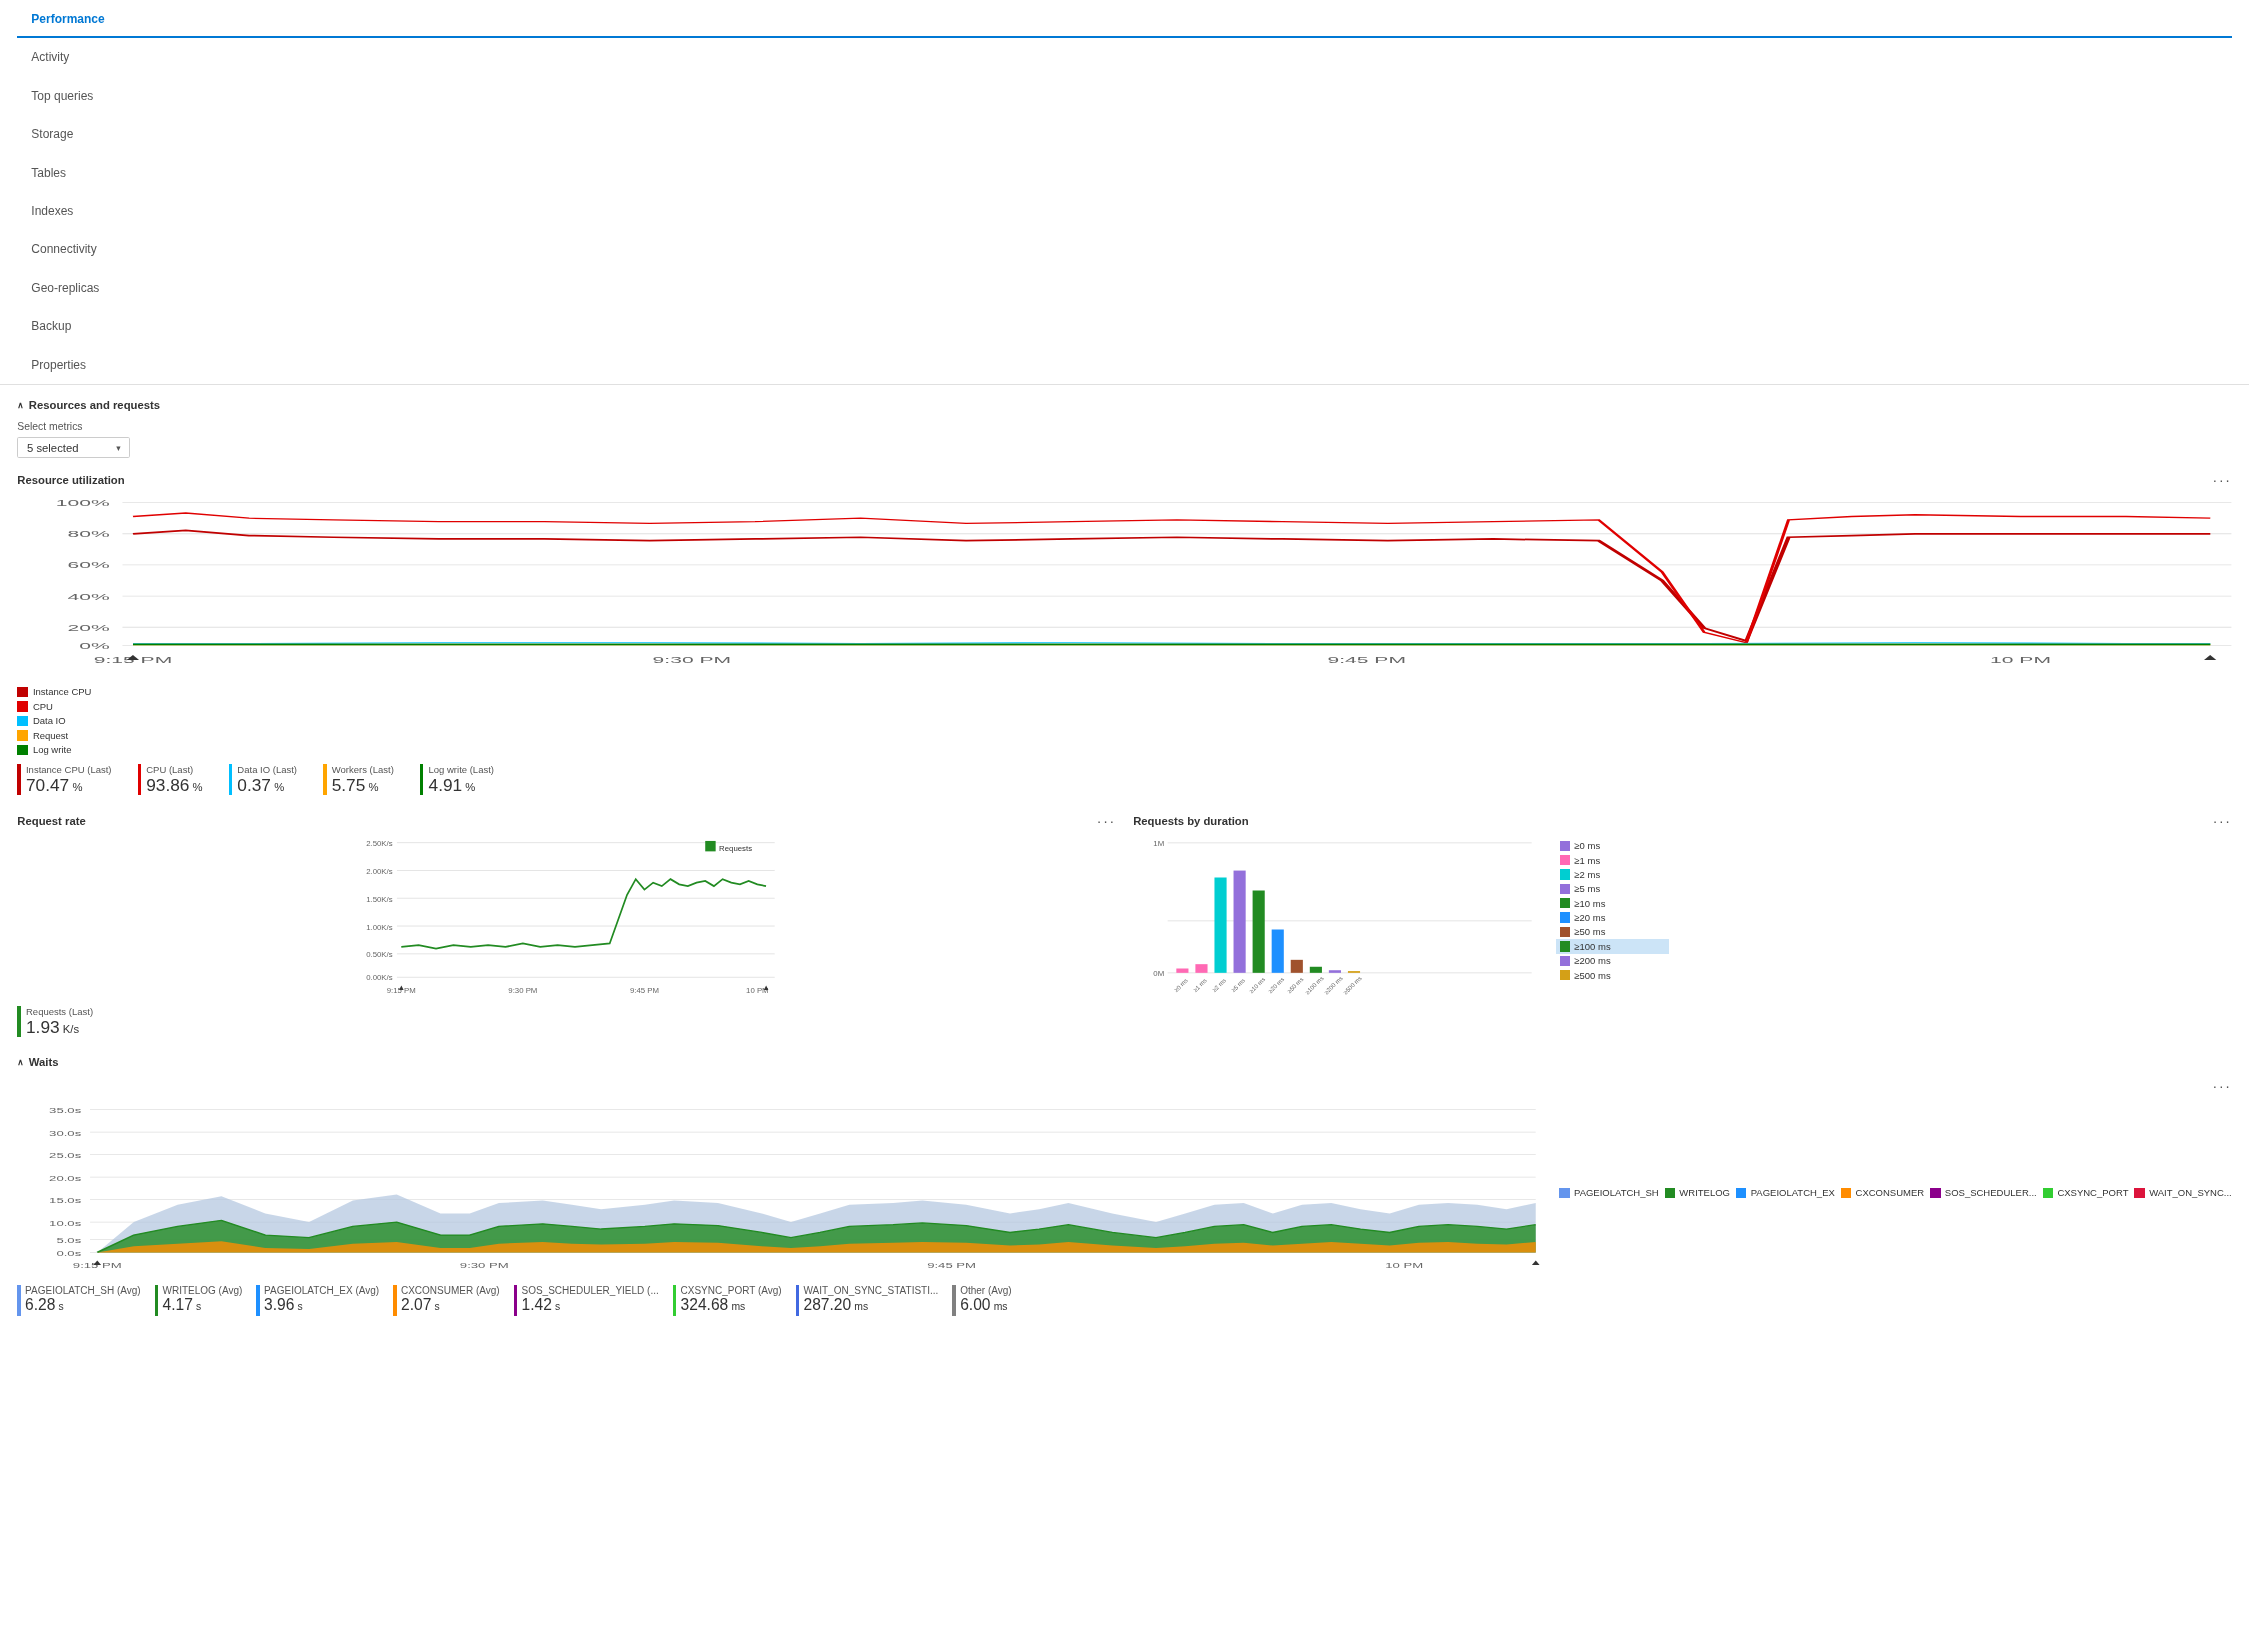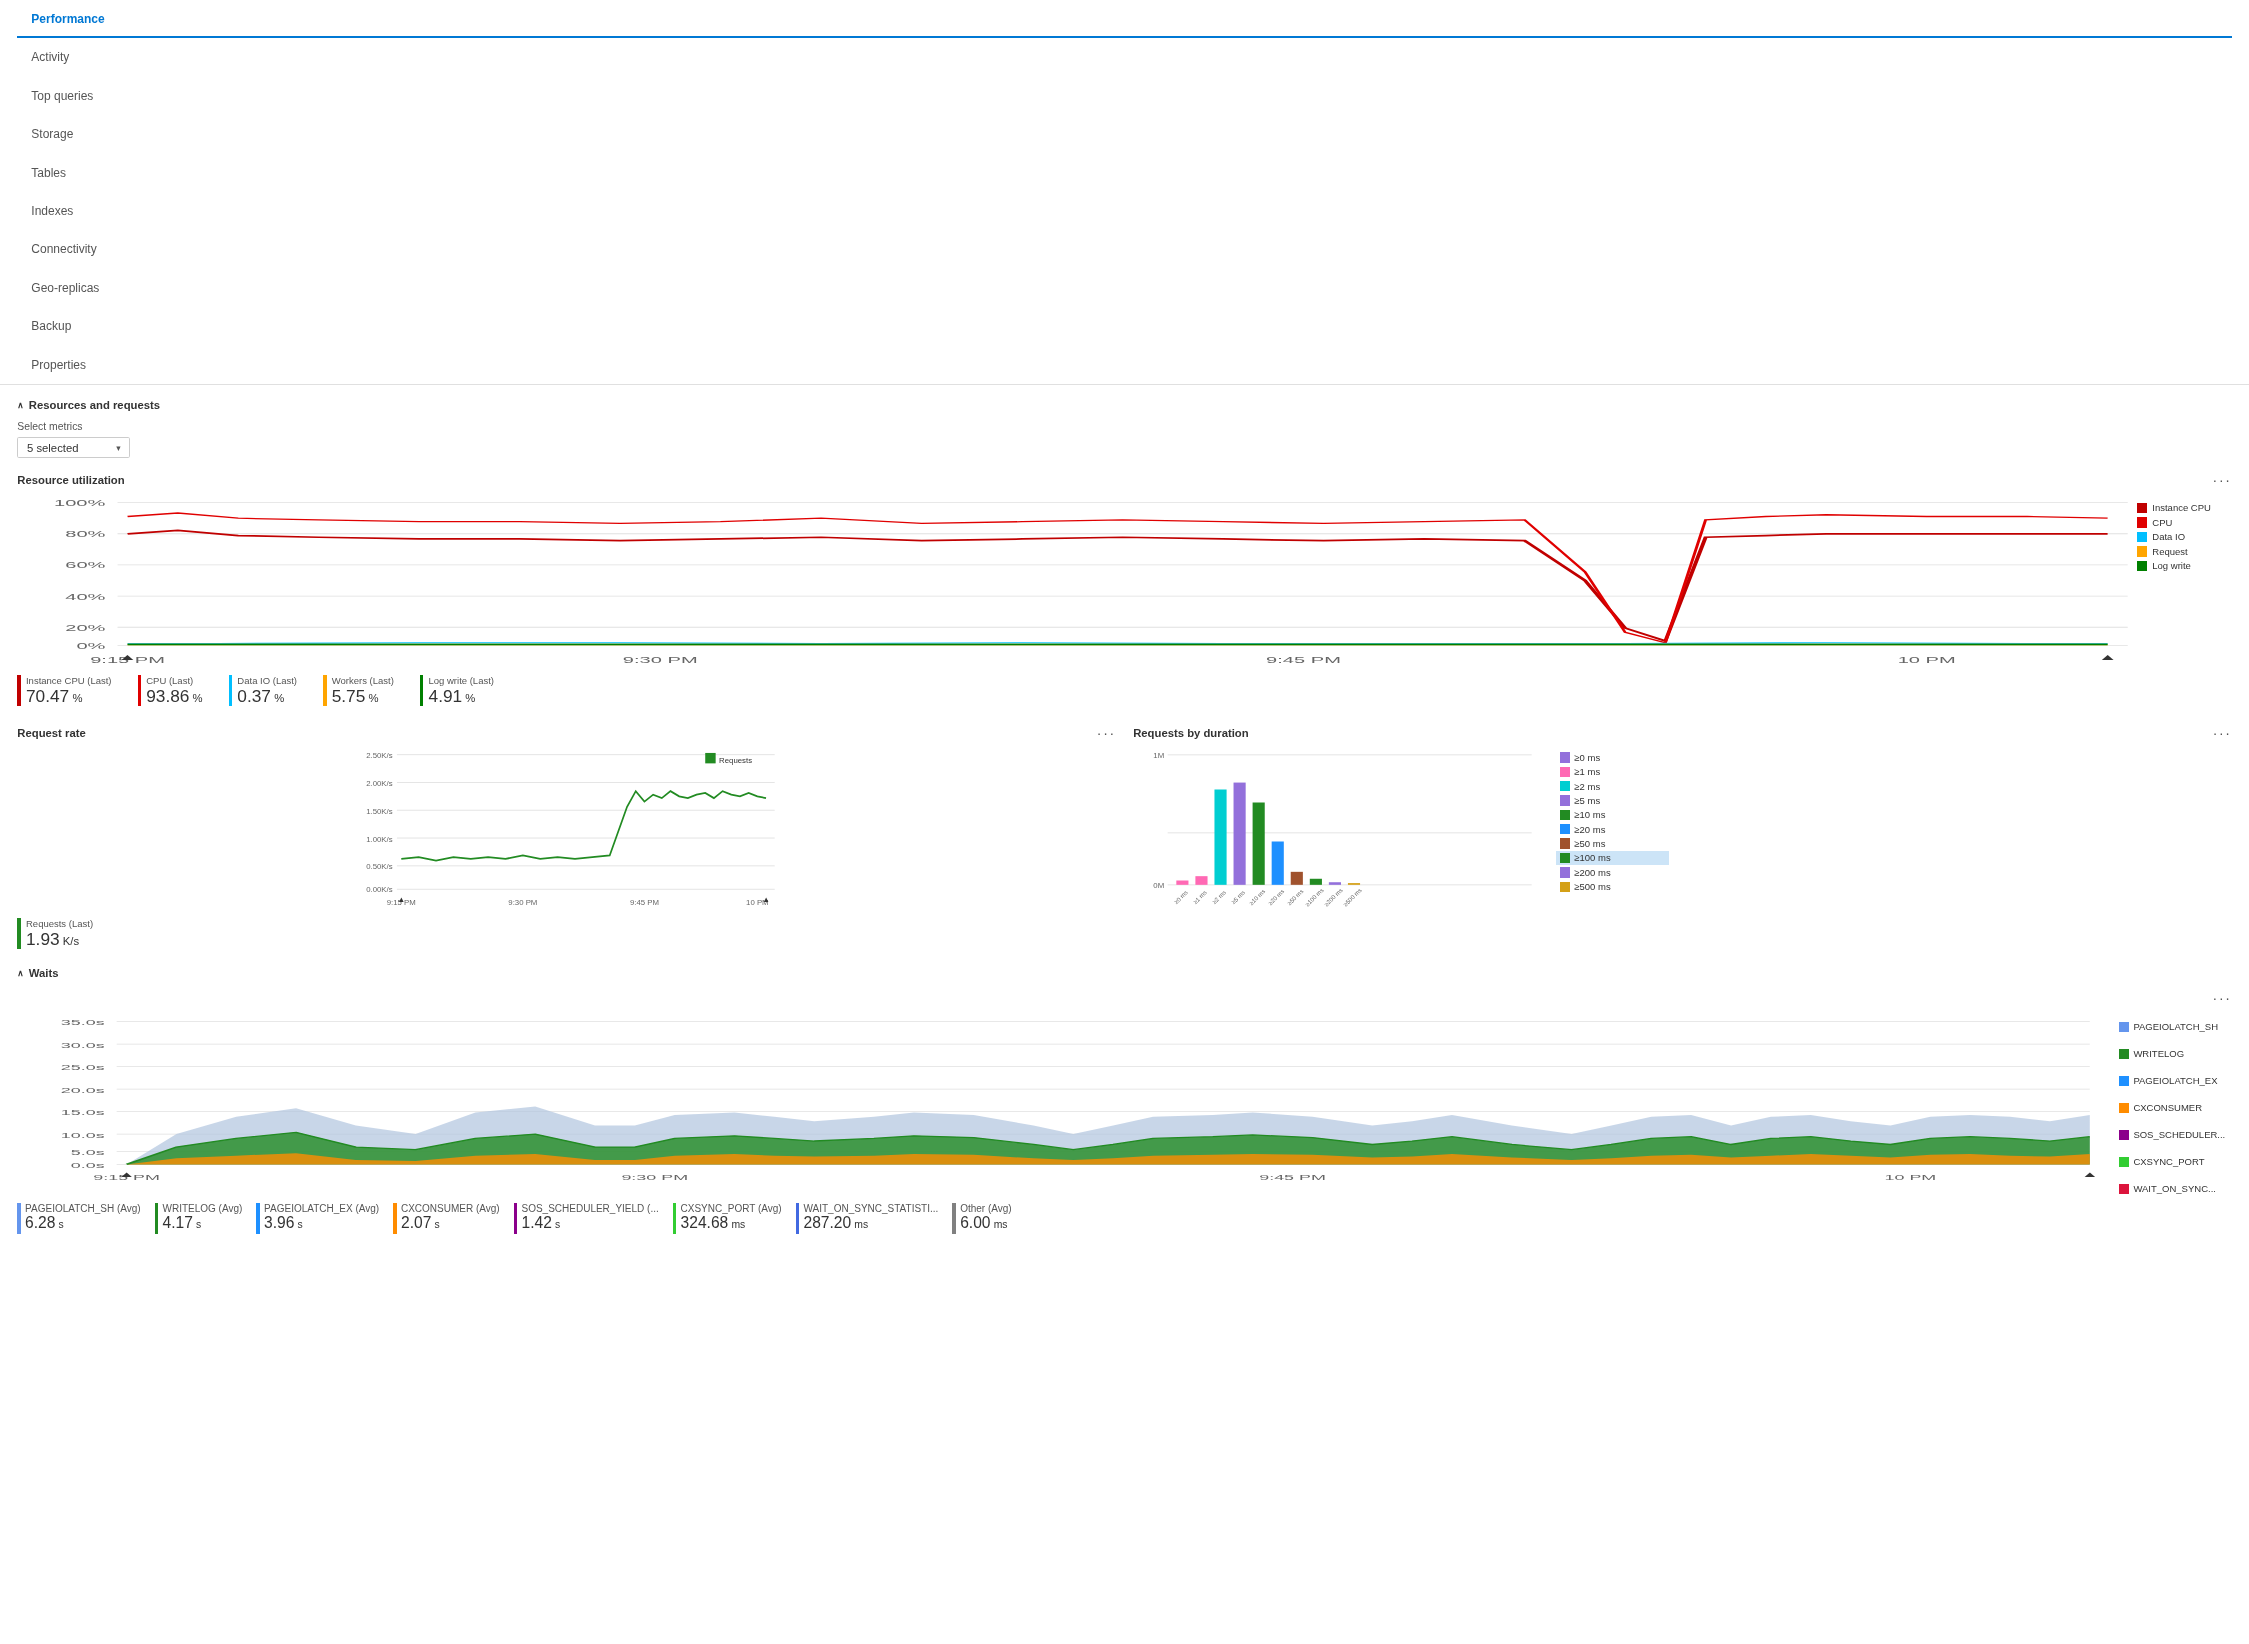--- a/index.html
+++ b/index.html
@@ -16,21 +16,21 @@
     
     .select-metrics-label { font-size: 10.4px; color: #555; margin-bottom: 5.2px; }
     .select-dropdown { display: flex; align-items: center; gap: 5.2px; border: 0.9px solid #ccc; border-radius: 1.7px; padding: 3.5px 8.7px; width: 113px; cursor: pointer; font-size: 11.3px; background: #fff; }
     .select-dropdown .arrow { font-size: 8.7px; color: #555; margin-left: auto; }
     
     .chart-section { margin-bottom: 17.3px; }
     .chart-title-row { display: flex; justify-content: space-between; align-items: center; margin-bottom: 5.2px; }
     .chart-title { font-size: 11.3px; font-weight: 600; color: #333; }
     .ellipsis-btn { cursor: pointer; color: #555; font-size: 14px; letter-spacing: 1.7px; }
     
-    .resource-chart-container { display: flex; gap: 8.7px; }
+    .resource-chart-container { display: flex; gap: 8.7px; flex-direction: column; }
     .chart-area { flex: 1; position: relative; height: 156px; border: none; }
     .chart-legend { display: flex; flex-direction: column; gap: 3.5px; min-width: 95px; padding-top: 8.7px; }
     .legend-item { display: flex; align-items: flex-end; gap: 5.2px; font-size: 9.5px; }
     .legend-color { width: 10.4px; height: 10.4px; display: inline-block; }
     
     .metrics-row { display: flex; gap: 26px; margin-top: 7px; flex-wrap: wrap; }
     .metric-item { display: flex; align-items: flex-start; gap: 5.2px; }
     .metric-color-bar { width: 3.5px; height: 31px; }
     .metric-label { font-size: 9.5px; color: #555; }
     .metric-value { font-size: 17.3px; font-weight: 300; color: #333; }
@@ -39,21 +39,21 @@
     .two-col-charts { display: flex; gap: 17.3px; margin-bottom: 17.3px; }
     .chart-col { flex: 1; }
     
     .waits-section { margin-top: 8.7px; }
     .waits-tabs { display: flex; gap: 0; border-bottom: 0.9px solid #e0e0e0; margin-bottom: 14px; }
     .waits-tab { padding: 7px 14px; cursor: pointer; font-size: 11.3px; color: #555; border-bottom: 2.6px solid transparent; }
     .waits-tab.active { color: #0078d4; border-bottom: 2.6px solid #0078d4; }
     
     svg { overflow: visible; }
     
-    .waits-legend { display: flex; flex-direction: column; gap: 16px; min-width: 113px; padding-top: 8.7px; font-size: 9.5px; }
+    .waits-legend { display: flex; flex-direction: row; gap: 6px; min-width: 113px; padding-top: 8.7px; font-size: 9.5px; }
     .waits-legend-item { display: flex; align-items: center; gap: 4.3px; }
     .waits-legend-color { width: 10.4px; height: 10.4px; display: inline-block; flex-shrink: 0; }
     
     .waits-metrics-row { display: flex; gap: 17.3px; margin-top: 7px; flex-wrap: wrap; }
     .waits-metric { display: flex; align-items: flex-start; gap: 4.3px; }
     .waits-metric-bar { width: 3.5px; height: 31px; }
     .waits-metric-label { font-size: 10px; color: #555; }
     .waits-metric-value { font-size: 15.6px; font-weight: 300; color: #333; }
     .requests-legend { display: flex; flex-direction: column; gap: 0; min-width: 113px; padding-top: 4.3px; font-size: 9.5px; overflow-y: auto; max-height: 191px; }
     .req-legend-item { display: flex; align-items: center; gap: 4.3px; padding: 1.7px 3.5px; }

